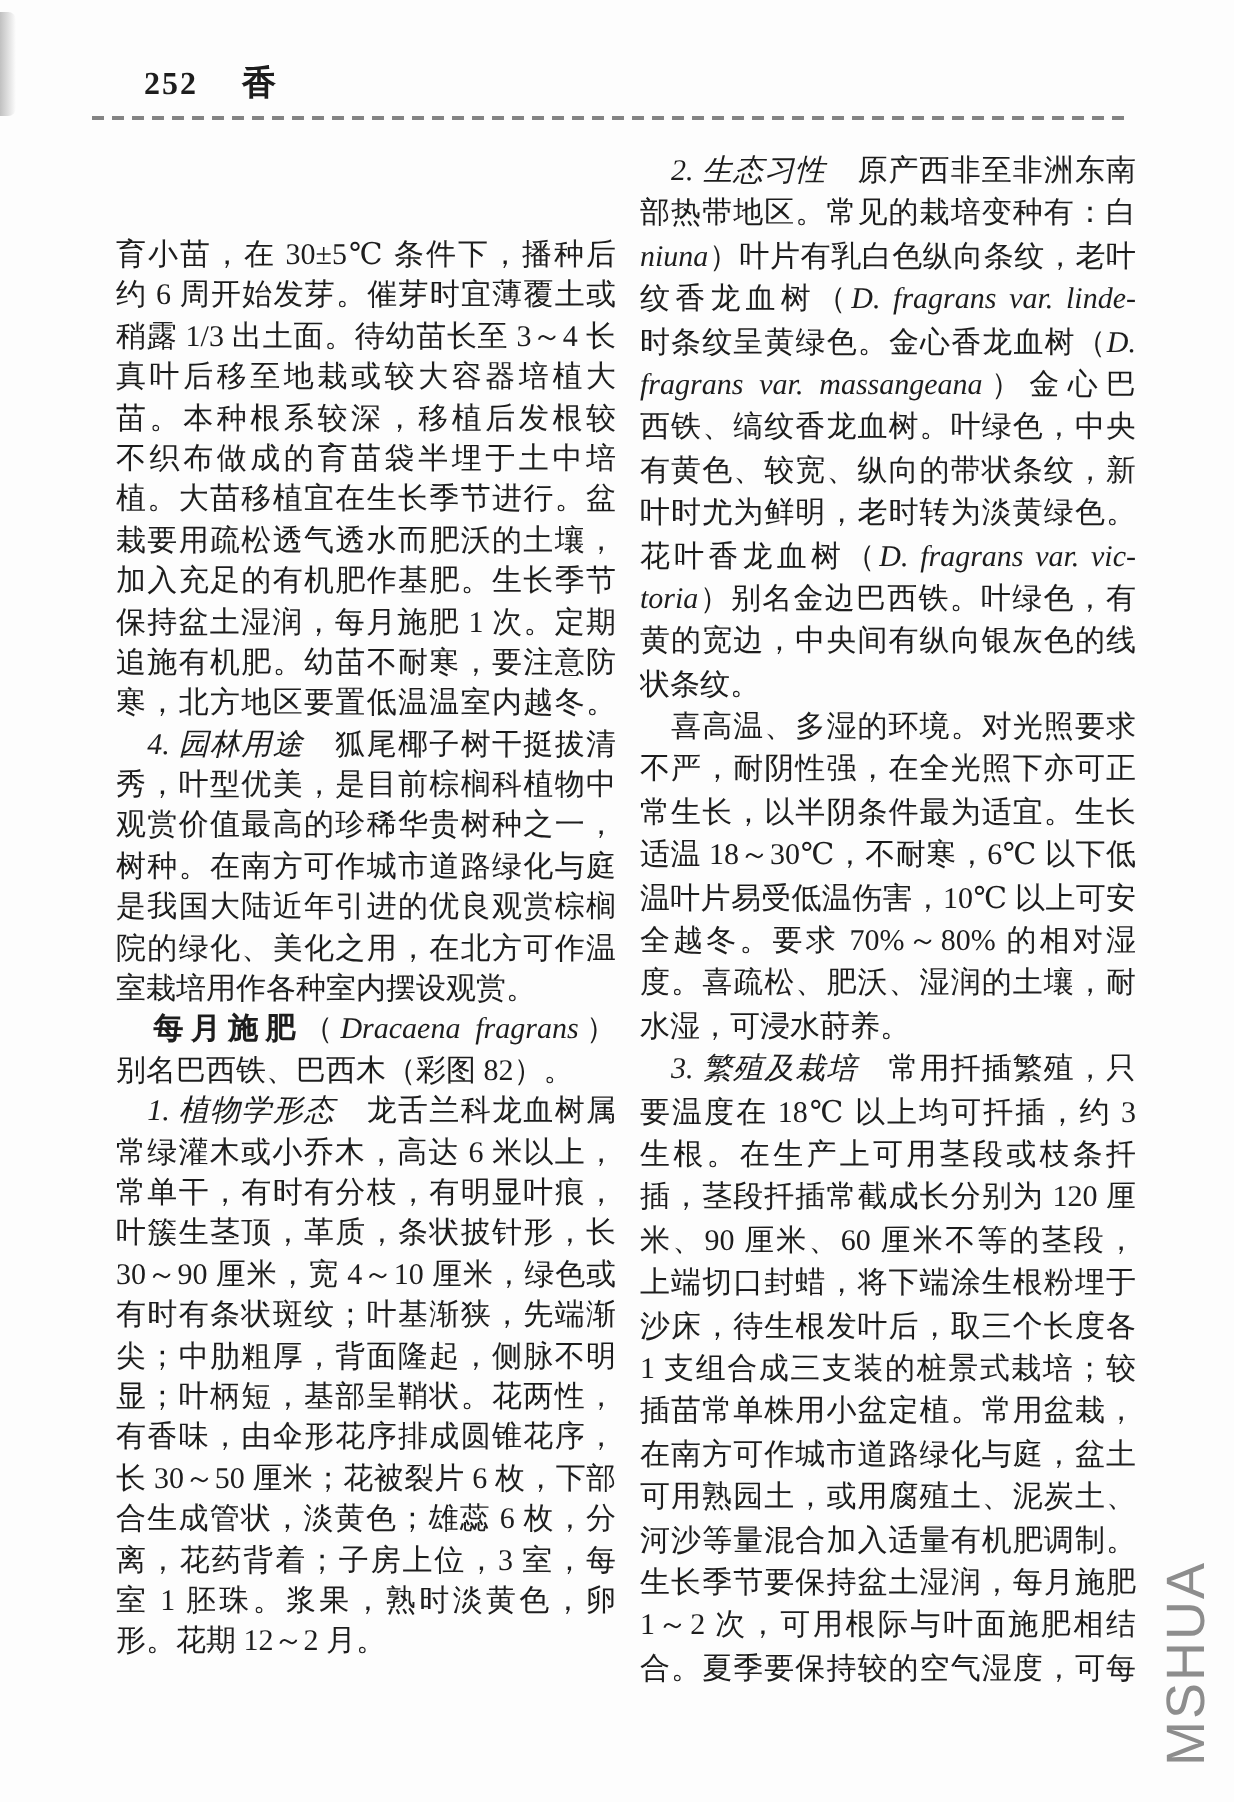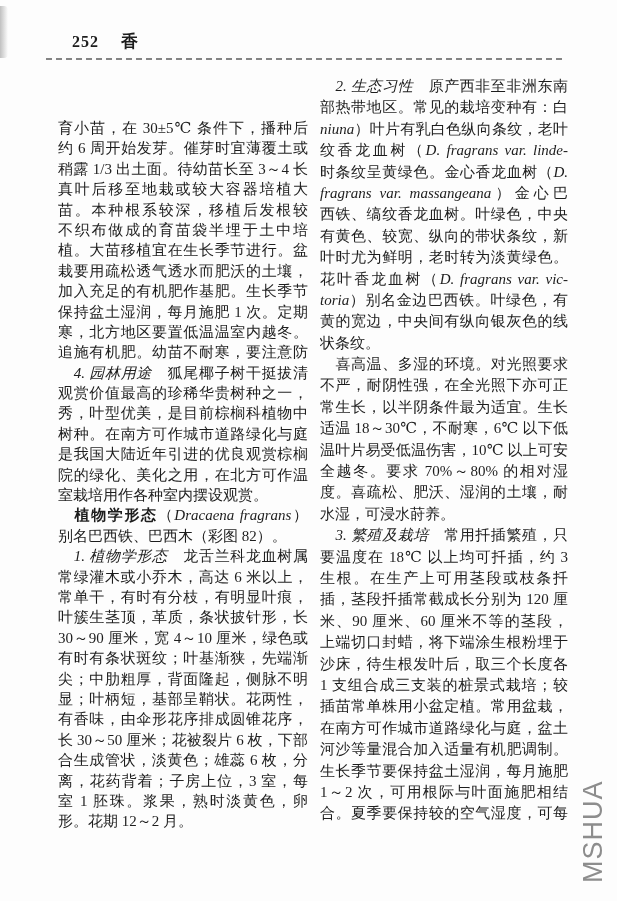--- a/index.html
+++ b/index.html
@@ -61,30 +61,30 @@
       <div class="line"><span>育小苗，在 30±5℃ 条件下，播种后</span></div>
       <div class="line"><span>约 6 周开始发芽。催芽时宜薄覆土或</span></div>
       <div class="line"><span>稍露 1/3 出土面。待幼苗长至 3～4 长</span></div>
       <div class="line"><span>真叶后移至地栽或较大容器培植大</span></div>
       <div class="line"><span>苗。本种根系较深，移植后发根较</span></div>
       <div class="line"><span>不织布做成的育苗袋半埋于土中培</span></div>
       <div class="line"><span>植。大苗移植宜在生长季节进行。盆</span></div>
       <div class="line"><span>栽要用疏松透气透水而肥沃的土壤，</span></div>
       <div class="line"><span>加入充足的有机肥作基肥。生长季节</span></div>
       <div class="line"><span>保持盆土湿润，每月施肥 1 次。定期</span></div>
+      <div class="line"><span>追施有机肥。幼苗不耐寒，要注意防</span></div>
       <div class="line"><span>寒，北方地区要置低温温室内越冬。</span></div>
-      <div class="line"><span>追施有机肥。幼苗不耐寒，要注意防</span></div>
       <div class="line"><span class="kai">　4. 园林用途</span><span>　狐尾椰子树干挺拔清</span></div>
+      <div class="line"><span>秀，叶型优美，是目前棕榈科植物中</span></div>
       <div class="line"><span>观赏价值最高的珍稀华贵树种之一，</span></div>
-      <div class="line"><span>秀，叶型优美，是目前棕榈科植物中</span></div>
       <div class="line"><span>树种。在南方可作城市道路绿化与庭</span></div>
       <div class="line"><span>是我国大陆近年引进的优良观赏棕榈</span></div>
       <div class="line"><span>院的绿化、美化之用，在北方可作温</span></div>
       <div class="line short"><span>室栽培用作各种室内摆设观赏。</span></div>
-      <div class="line"><span class="bold">　植物学形态</span><span>（</span><span class="latin">Dracaena fragrans</span><span>）</span></div>
+      <div class="line"><span class="bold">　每月施肥</span><span>（</span><span class="latin">Dracaena fragrans</span><span>）</span></div>
       <div class="line short"><span>别名巴西铁、巴西木（彩图 82）。</span></div>
       <div class="line"><span class="kai">　1. 植物学形态</span><span>　龙舌兰科龙血树属</span></div>
       <div class="line"><span>常绿灌木或小乔木，高达 6 米以上，</span></div>
       <div class="line"><span>常单干，有时有分枝，有明显叶痕，</span></div>
       <div class="line"><span>叶簇生茎顶，革质，条状披针形，长</span></div>
       <div class="line"><span>30～90 厘米，宽 4～10 厘米，绿色或</span></div>
       <div class="line"><span>有时有条状斑纹；叶基渐狭，先端渐</span></div>
       <div class="line"><span>尖；中肋粗厚，背面隆起，侧脉不明</span></div>
       <div class="line"><span>显；叶柄短，基部呈鞘状。花两性，</span></div>
       <div class="line"><span>有香味，由伞形花序排成圆锥花序，</span></div>
@@ -119,20 +119,21 @@
       <div class="line"><span class="kai">　3. 繁殖及栽培</span><span>　常用扦插繁殖，只</span></div>
       <div class="line"><span>要温度在 18℃ 以上均可扦插，约 3 周</span></div>
       <div class="line"><span>生根。在生产上可用茎段或枝条扦</span></div>
       <div class="line"><span>插，茎段扦插常截成长分别为 120 厘</span></div>
       <div class="line"><span>米、90 厘米、60 厘米不等的茎段，</span></div>
       <div class="line"><span>上端切口封蜡，将下端涂生根粉埋于</span></div>
       <div class="line"><span>沙床，待生根发叶后，取三个长度各</span></div>
       <div class="line"><span>1 支组合成三支装的桩景式栽培；较</span></div>
       <div class="line"><span>插苗常单株用小盆定植。常用盆栽，</span></div>
       <div class="line"><span>在南方可作城市道路绿化与庭，盆土</span></div>
+      <div class="line"><span>可用熟园土，或用腐殖土、泥炭土、</span></div>
       <div class="line"><span>河沙等量混合加入适量有机肥调制。</span></div>
       <div class="line"><span>生长季节要保持盆土湿润，每月施肥</span></div>
       <div class="line"><span>1～2 次，可用根际与叶面施肥相结</span></div>
       <div class="line"><span>合。夏季要保持较的空气湿度，可每</span></div>
     </div>
 
   <div class="watermark">MSHUA</div>
 </div>
 
 </body></html>

